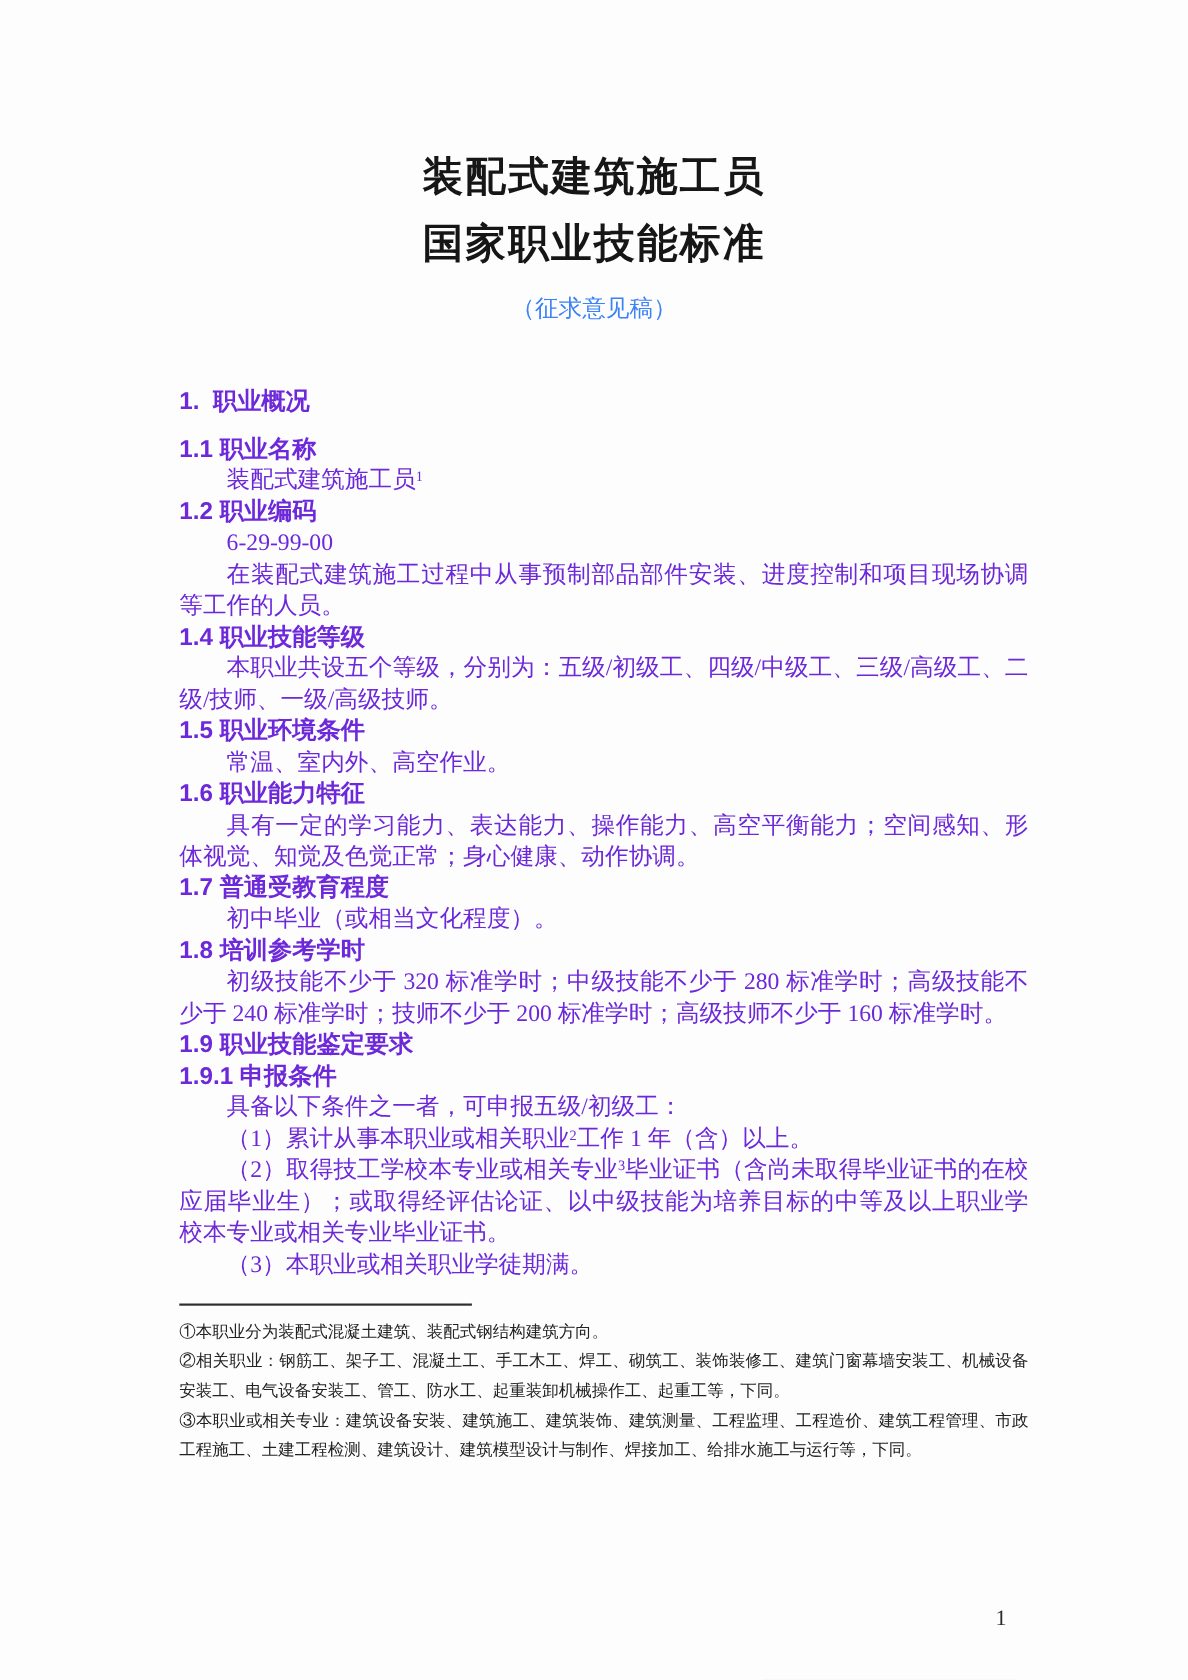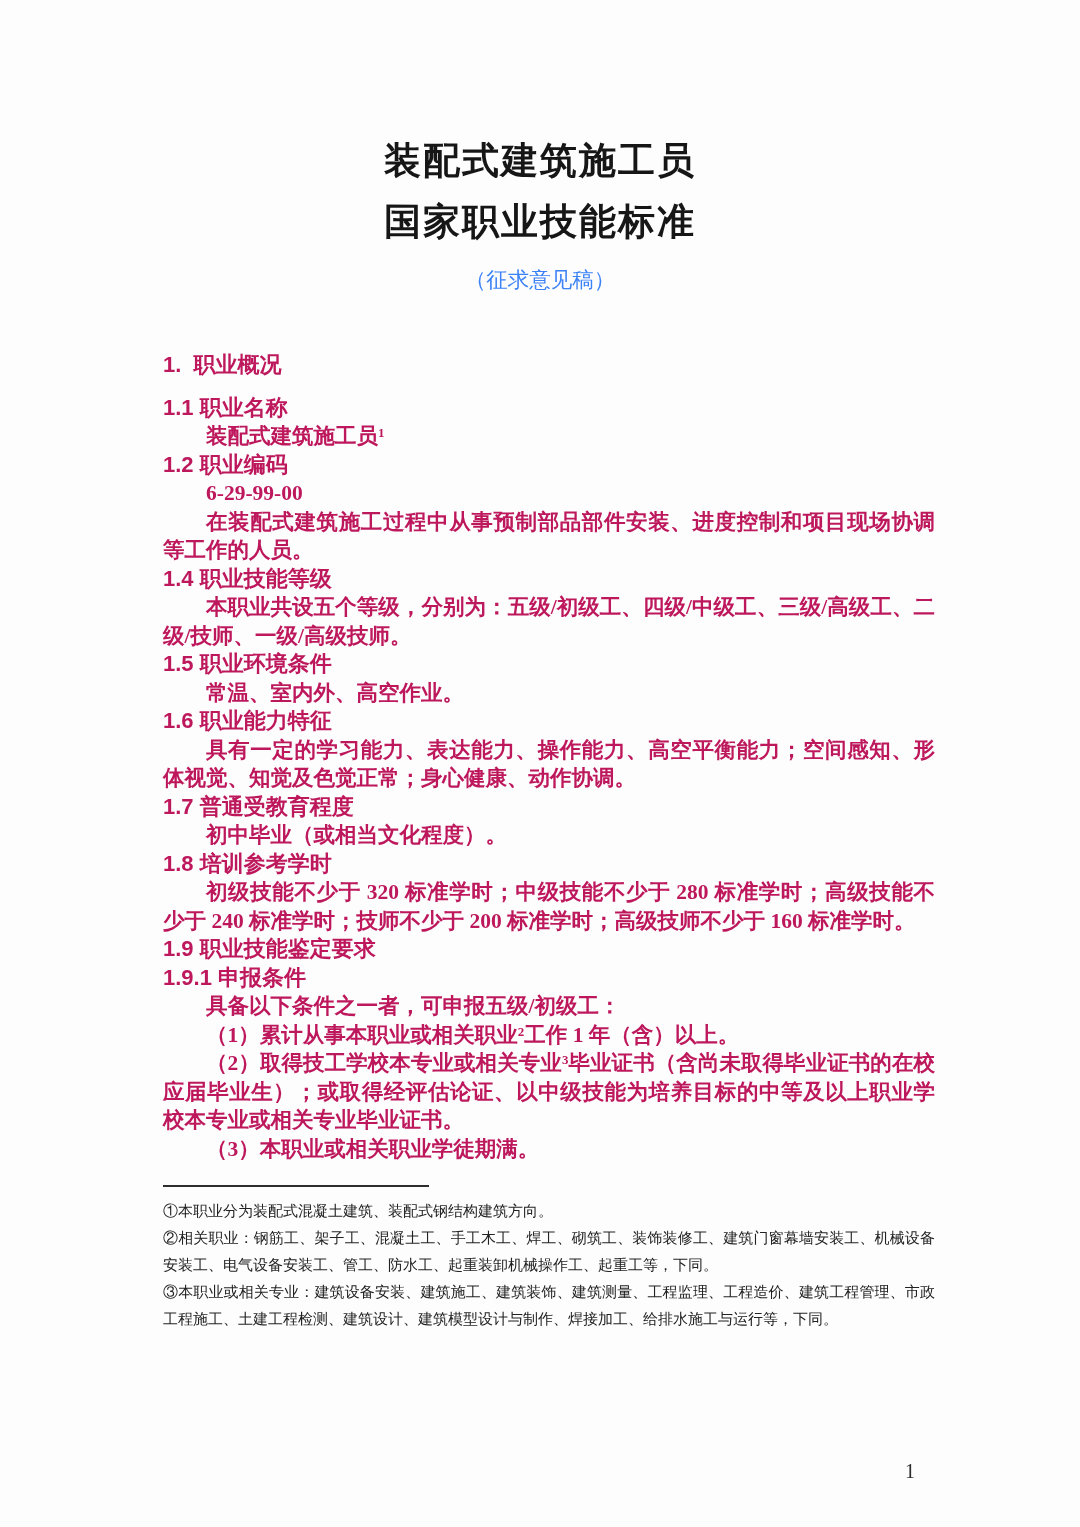--- a/index.html
+++ b/index.html
@@ -40,40 +40,39 @@
     line-height: 30px;
     color: #3b82f6;
     margin-top: 21px;
   }
   
   .content {
     margin: 56px 145px 0 163px;
     font-family: "Liberation Serif", "DejaVu Serif", serif;
     font-size: 21.5px;
     line-height: 28.5px;
-    color: #be185d;
+    color: #6d28d9;
   }
   .h-section {
     font-family: "Liberation Sans", "DejaVu Sans", sans-serif;
     font-weight: 700;
     font-size: 22px;
     margin: 0 0 14px 0;
     white-space: pre-wrap;
   }
   .h-sub {
     font-family: "Liberation Sans", "DejaVu Sans", sans-serif;
     font-weight: 700;
     font-size: 22px;
     margin: 0;
   }
   .para {
     margin: 0;
     text-indent: 43px;
     text-align: justify;
-    font-weight: bold;
   }
   sup.fnref {
     font-size: 13px;
     line-height: 0;
     vertical-align: 6px;
   }
   
   .footnotes {
     margin: 22px 145px 0 163px;
     font-family: "Liberation Serif", "DejaVu Serif", serif;

